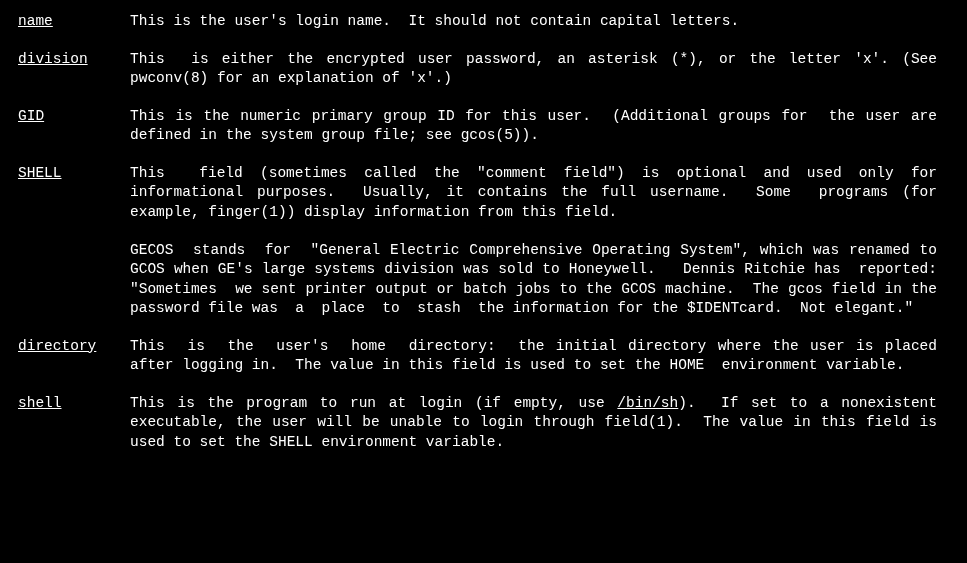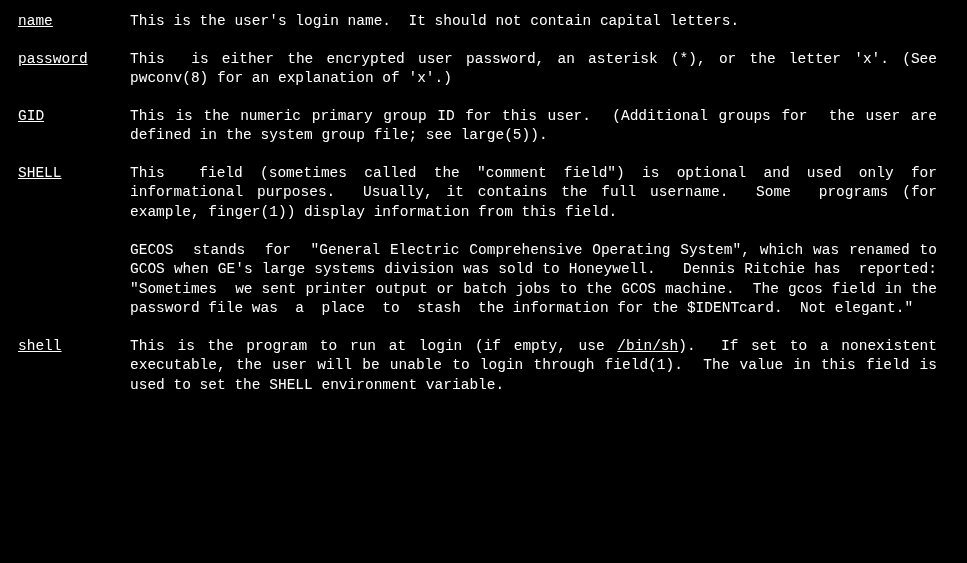--- a/index.html
+++ b/index.html
@@ -39,28 +39,32 @@
 </style>
 </head>
 <body>
 
 <div id="container">
     <div class="entry">
       <div class="term">name</div>
       <div class="desc"><p>This is the user's login name.  It should not contain capital letters.</p></div>
     </div>
     <div class="entry">
-      <div class="term">password</div>
+      <div class="term">division</div>
       <div class="desc"><p>This  is either the encrypted user password, an asterisk (*), or the letter 'x'. (See <b>pwconv</b>(8) for an explanation of 'x'.)</p></div>
     </div>
     <div class="entry">
       <div class="term">GID</div>
-      <div class="desc"><p>This is the numeric primary group ID for this user.  (Additional groups for  the user are defined in the system group file; see <b>large</b>(5)).</p></div>
+      <div class="desc"><p>This is the numeric primary group ID for this user.  (Additional groups for  the user are defined in the system group file; see <b>gcos</b>(5)).</p></div>
     </div>
     <div class="entry">
       <div class="term">SHELL</div>
       <div class="desc"><p>This  field (sometimes called the "comment field") is optional and used only for informational purposes.  Usually, it contains the full username.  Some  programs (for example, <b>finger</b>(1)) display information from this field.</p><p>GECOS  stands  for  "General Electric Comprehensive Operating System", which was renamed to GCOS when GE's large systems division was sold to Honeywell.   Dennis Ritchie has  reported:  "Sometimes  we sent printer output or batch jobs to the GCOS machine.  The gcos field in the password file was  a  place  to  stash  the information for the $IDENTcard.  Not elegant."</p></div>
+    </div>
+    <div class="entry">
+      <div class="term">directory</div>
+      <div class="desc"><p>This  is  the  user's  home  directory:  the initial directory where the user is placed after logging in.  The value in this field is used to set the <b>HOME</b>  environment variable.</p></div>
     </div>
     <div class="entry">
       <div class="term">shell</div>
       <div class="desc"><p>This is the program to run at login (if empty, use <u>/bin/sh</u>).  If set to a nonexistent executable, the user will be unable to login through <b>field</b>(1).  The value in this field is used to set the <b>SHELL</b> environment variable.</p></div>
     </div>
   </div>
 
 </body></html>

